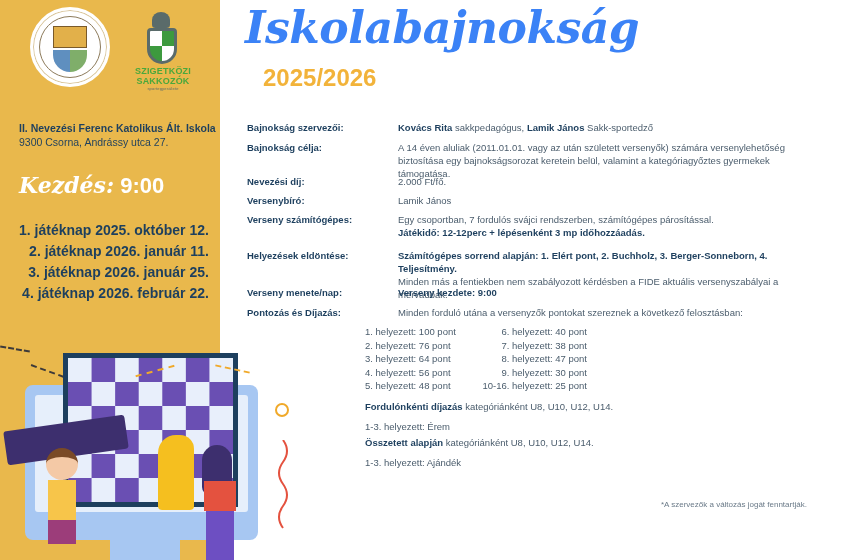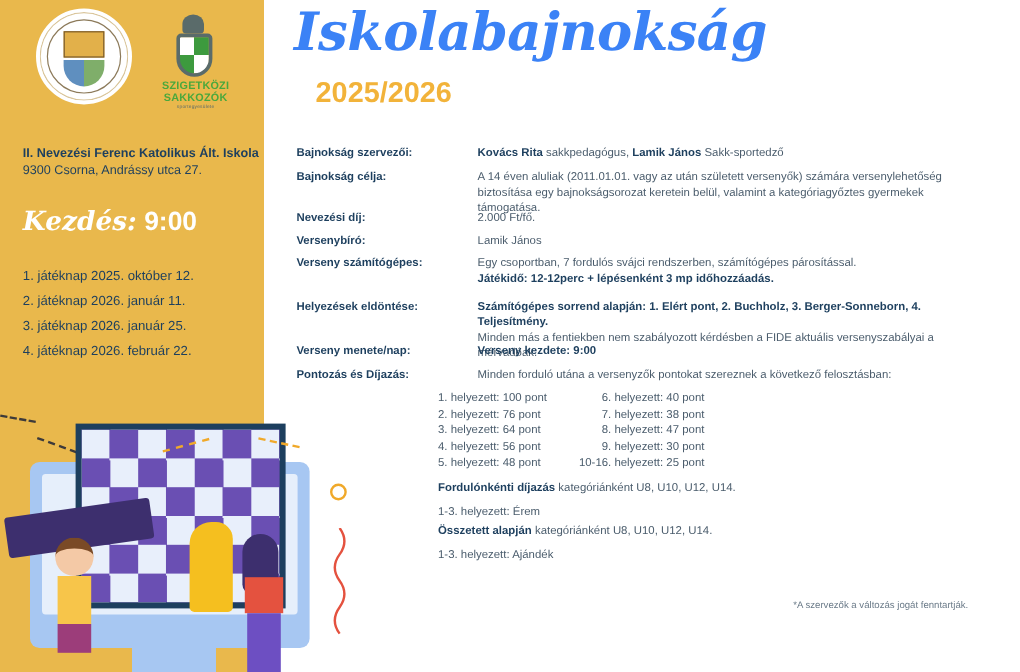--- a/index.html
+++ b/index.html
@@ -13,21 +13,21 @@
   .logo2 { position: absolute; left: 132px; top: 6px; width: 62px; height: 86px; }
   .logo2 .shield { position: absolute; left: 15px; top: 22px; width: 30px; height: 36px; background: conic-gradient(#3d9a3e 0 25%, #fff 0 50%, #3d9a3e 0 75%, #fff 0); border: 3px solid #5a6b6a; border-radius: 4px 4px 15px 15px; }
   .logo2 .head { position: absolute; left: 20px; top: 6px; width: 18px; height: 16px; background: #5a6b6a; border-radius: 50% 50% 20% 20%; }
   .logo2 .txt { position: absolute; left: 0; top: 60px; width: 62px; text-align: center; color: #4aa83c; font-weight: bold; font-size: 9px; line-height: 10px; letter-spacing: 0.2px; }
   .logo2 .sub { font-size: 4px; color: #5a6b6a; font-weight: normal; line-height: 6px; }
   .school-name { position: absolute; left: 19px; top: 122px; font-size: 10.5px; font-weight: bold; color: #1d3f5e; }
   .school-addr { position: absolute; left: 19px; top: 136px; font-size: 10.5px; color: #1d3f5e; }
   .start { position: absolute; left: 19px; top: 172px; color: #fff; font-size: 22px; font-weight: bold; }
   .start .script { font-family: "DejaVu Serif", serif; font-style: italic; }
   .dates { position: absolute; left: 19px; top: 220px; list-style: none; }
-  .dates li { font-size: 11px; font-weight: normal; color: #1d3f5e; line-height: 21px; }
+  .dates li { font-size: 14px; font-weight: bold; color: #1d3f5e; line-height: 21px; text-align: right; }
   .title { position: absolute; left: 245px; top: 2px; font-family: "DejaVu Serif", serif; font-style: italic; font-weight: bold; font-size: 44px; color: #3b82f6; letter-spacing: -0.5px; }
   .season { position: absolute; left: 263px; top: 64px; font-size: 24px; font-weight: bold; color: #f2b33a; }
   .info { position: absolute; left: 247px; top: 0; }
   .row { position: absolute; left: 0; width: 580px; font-size: 9.5px; line-height: 13px; }
   .row .lbl { position: absolute; left: 0; top: 0; width: 115px; font-weight: bold; color: #1d3f5e; }
   .row .val { position: absolute; left: 118px; top: 0; width: 450px; color: #4a5c6c; padding-left: 33px; }
   .row .val b { color: #1d3f5e; }
   .points { position: absolute; left: 365px; top: 325px; font-size: 9.5px; line-height: 13.5px; color: #4a5c6c; }
   .points .col { position: absolute; top: 0; white-space: nowrap; }
   .points .c1 { left: 0; } .points .c2 { left: 112px; width: 110px; text-align: right; }

